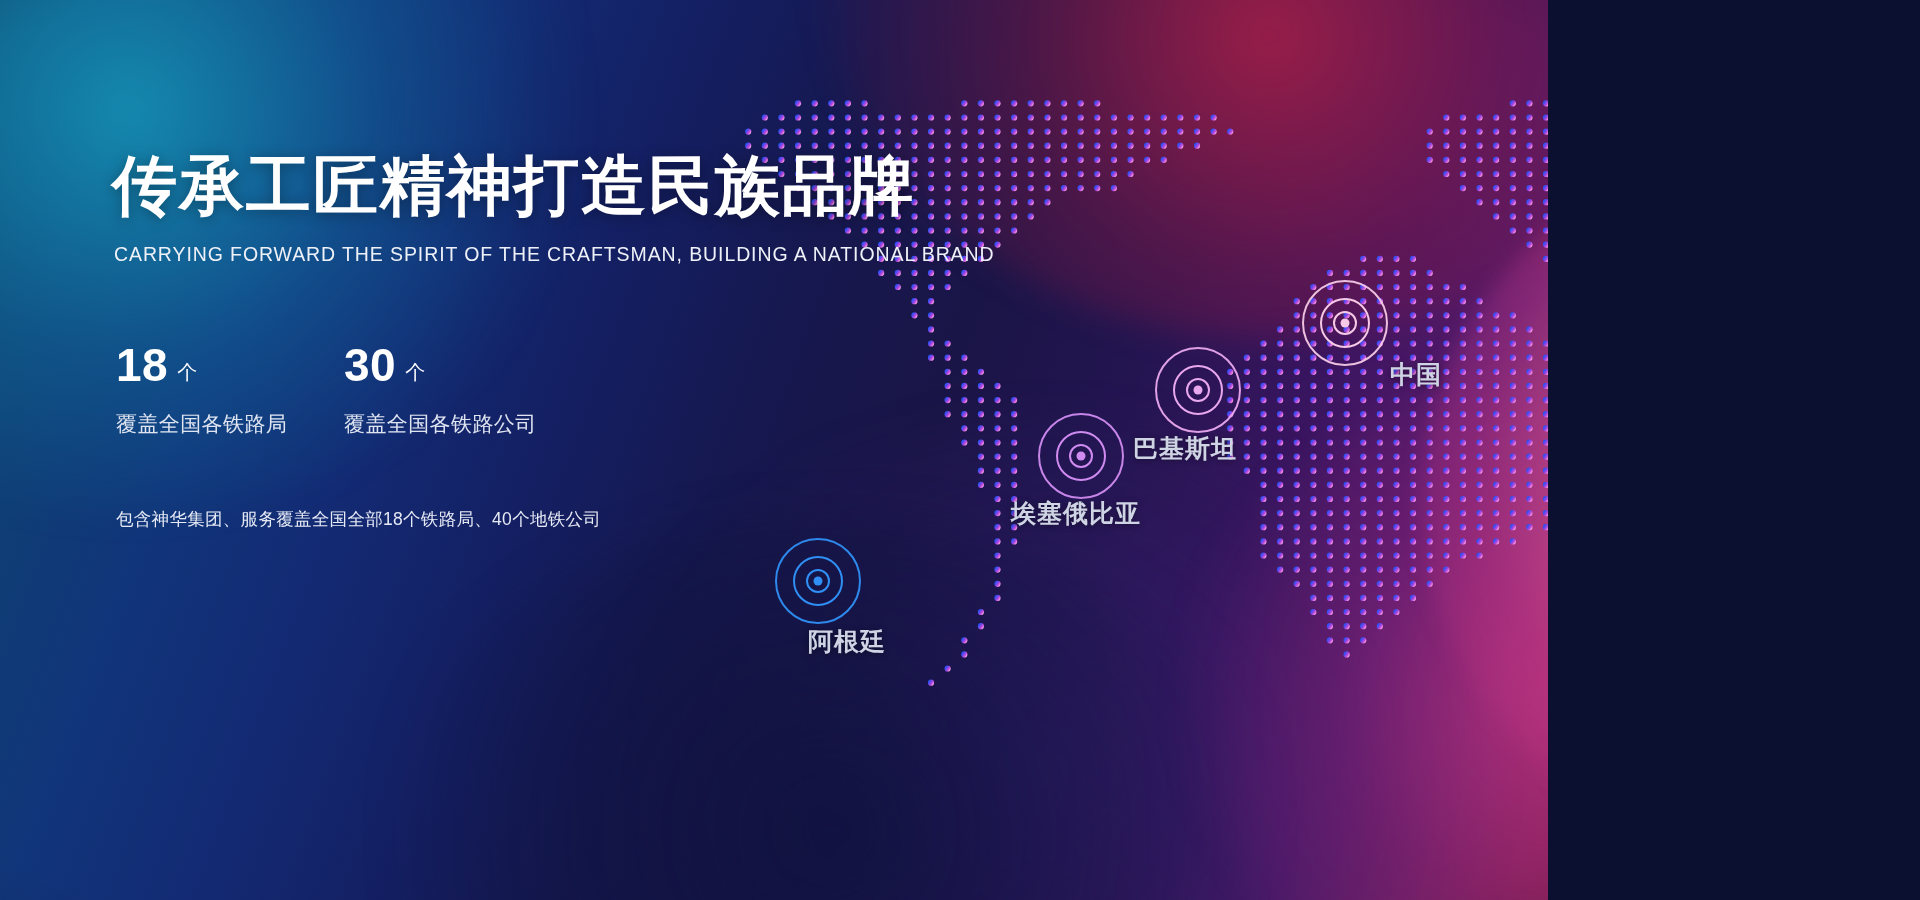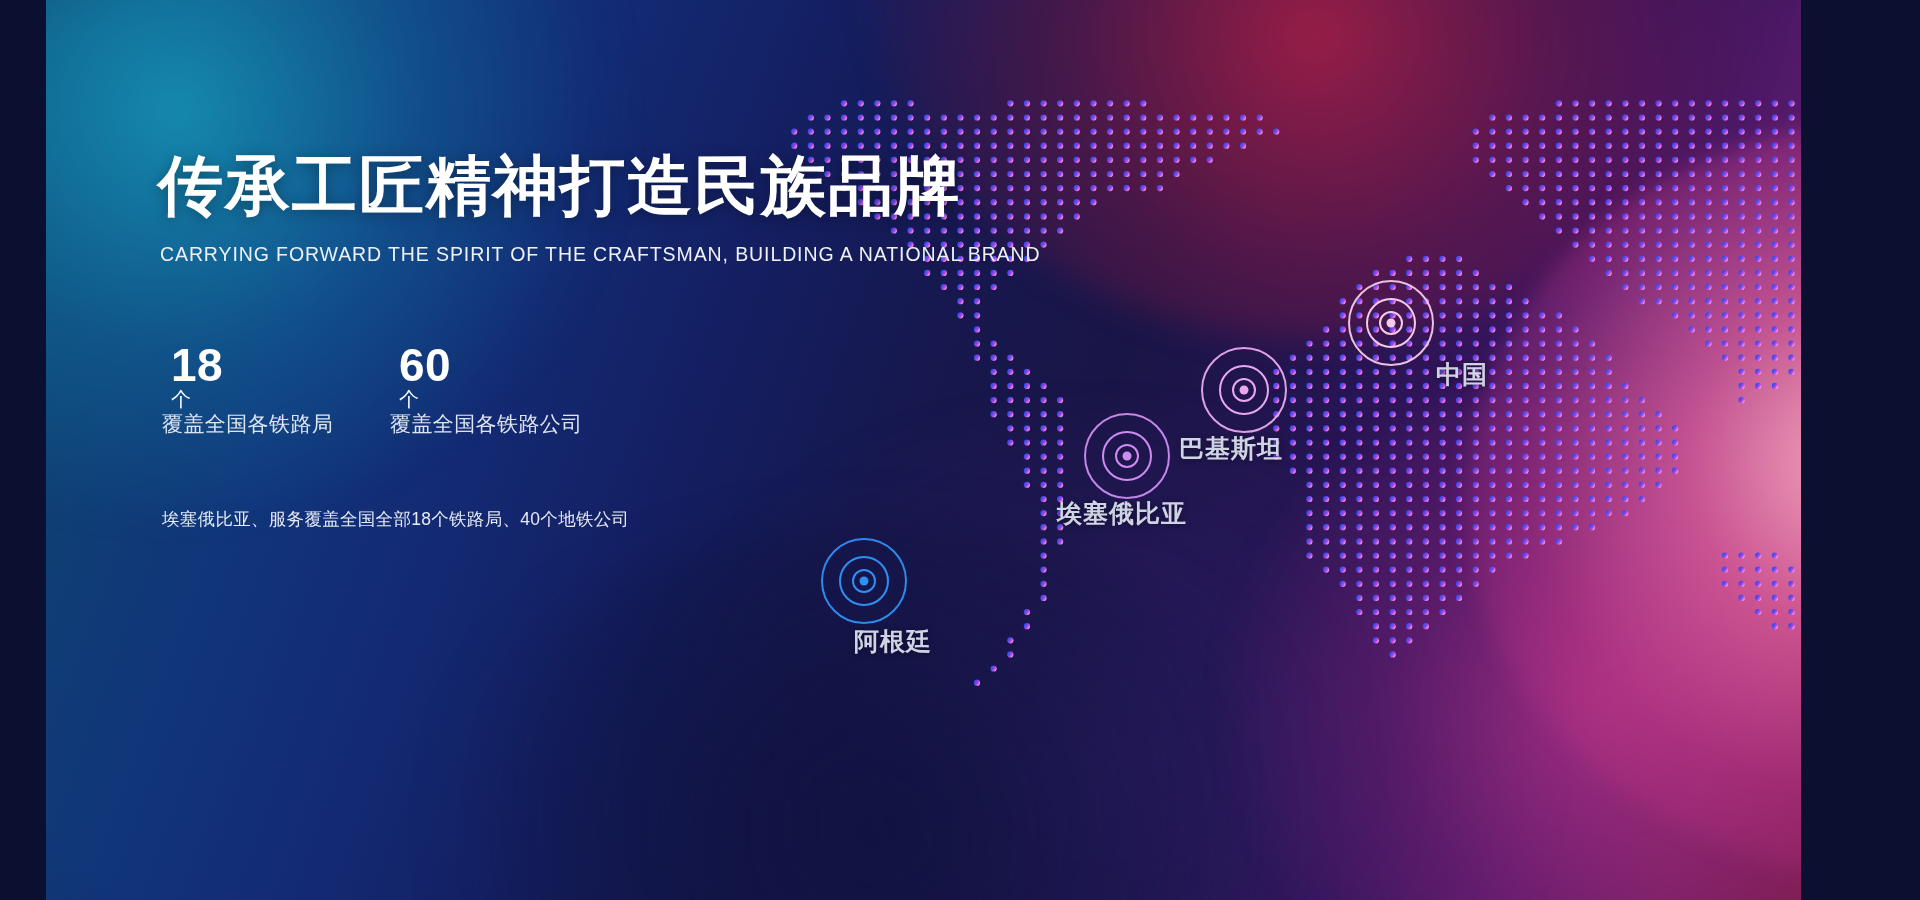--- a/index.html
+++ b/index.html
@@ -1,23 +1,22 @@
 <!DOCTYPE html>
 <html><head>
 <meta charset="utf-8">
 <style>
   html,body{margin:0;padding:0;background:#0b1030;}
   *{box-sizing:border-box;}
   .stage{
     position:relative;
-    width:1755px;height:900px;
+    width:1548px;height:900px;
     overflow:hidden;
     font-family:"Liberation Sans","DejaVu Sans",sans-serif;
     background:#141a47;
-    margin-left:46px;
   }
 
   
   .bg-base{
     position:absolute;inset:0;
     background:linear-gradient(110deg,
        #0d4a6e 0%, #0f3f74 9%, #11357a 18%,
        #132a73 28%, #141f62 38%, #16184f 48%,
        #1a1547 58%, #241551 68%, #3a1560 78%,
        #551a6a 86%, #6e1f62 93%, #7e1f50 100%);
@@ -126,21 +125,20 @@
     display:flex;
     margin:76px 0 0 4px;
   }
   .stat{width:auto;}
   .stat:nth-child(1){width:228px;}
   .stat:nth-child(2){width:205px;}
   .stat-top{
     display:flex;align-items:baseline;
     color:#ffffff;
     height:52px;
-    flex-direction:column;
   }
   .stat-num{
     font-size:46px;font-weight:700;line-height:1;
     letter-spacing:0.5px;
   }
   .stat-unit{
     font-size:20px;font-weight:400;margin-left:9px;
     position:relative;top:-2px;
   }
   .stat-num.word{font-size:34px;font-weight:700;letter-spacing:2px;}
@@ -1415,25 +1413,25 @@
     <div class="stats">
       <div class="stat">
         <div class="stat-top">
           <span class="stat-num">18</span>
           <span class="stat-unit">个</span>
         </div>
         <div class="stat-desc">覆盖全国各铁路局</div>
       </div>
       <div class="stat">
         <div class="stat-top">
-          <span class="stat-num">60</span>
+          <span class="stat-num">30</span>
           <span class="stat-unit">个</span>
         </div>
         <div class="stat-desc">覆盖全国各铁路公司</div>
       </div>
     </div>
 
     <div class="para">
-      <div>埃塞俄比亚、服务覆盖全国全部18个铁路局、40个地铁公司</div>
+      <div>包含神华集团、服务覆盖全国全部18个铁路局、40个地铁公司</div>
     </div>
   </div>
 
 </div>
 
 </body></html>

